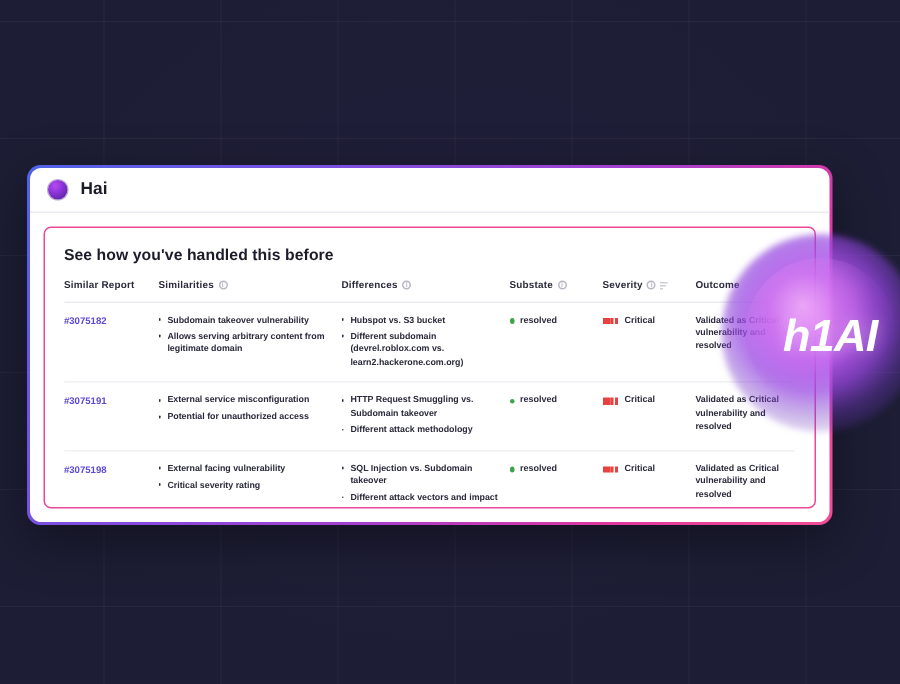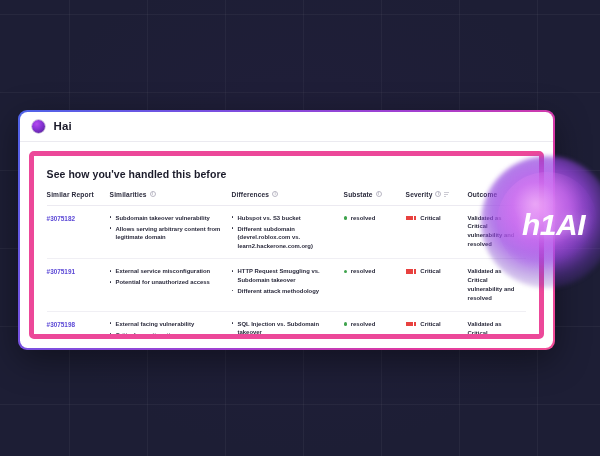--- a/index.html
+++ b/index.html
@@ -63,21 +63,21 @@
     font-weight:700;
     color:#1b1b2a;
     letter-spacing:0.1px;
   }
 
   
   #card-body { flex:1 1 auto; padding:9px 9px 9px 9px; min-height:0; }
   #panel {
     width:100%; height:100%;
     background:#ffffff;
-    border:5px solid #ec4899;
+    border:1px solid #ec4899;
     border-radius:5px;
     padding:12px 13px 0 13px;
     overflow:hidden;
   }
   #panel-title {
     font-size:10.5px;
     font-weight:700;
     color:#1b1b2a;
     letter-spacing:0.05px;
     margin-bottom:11px;

